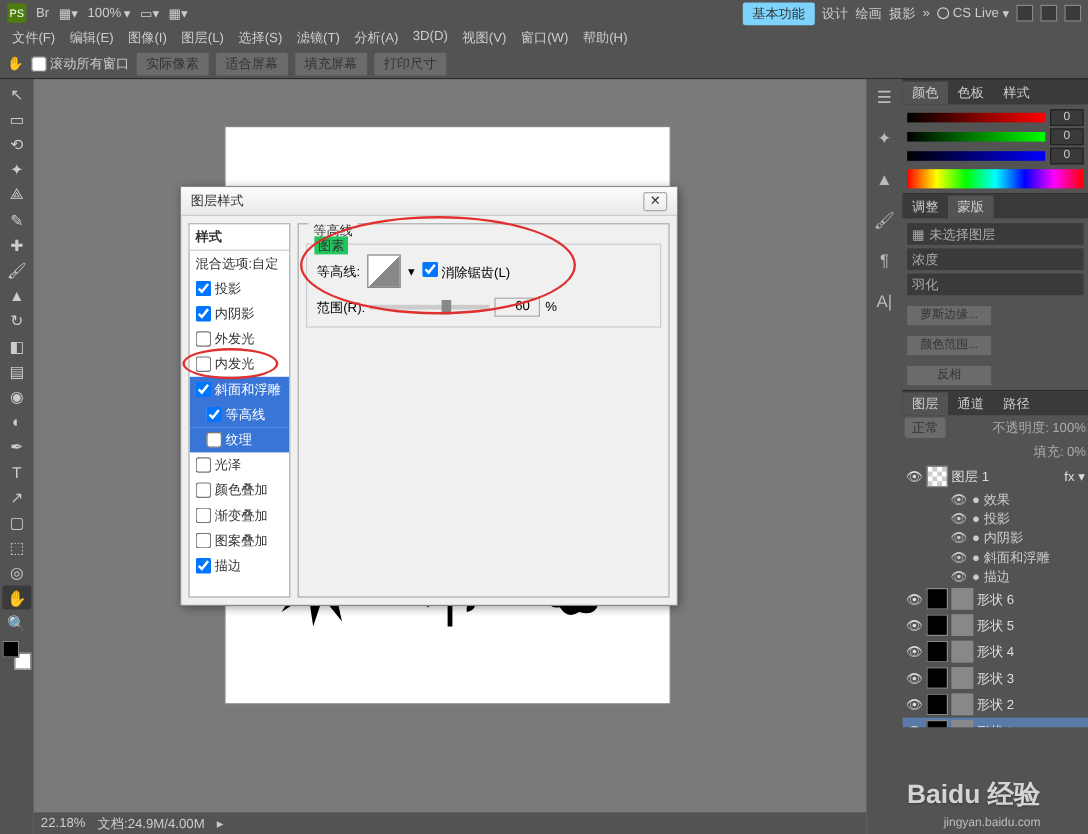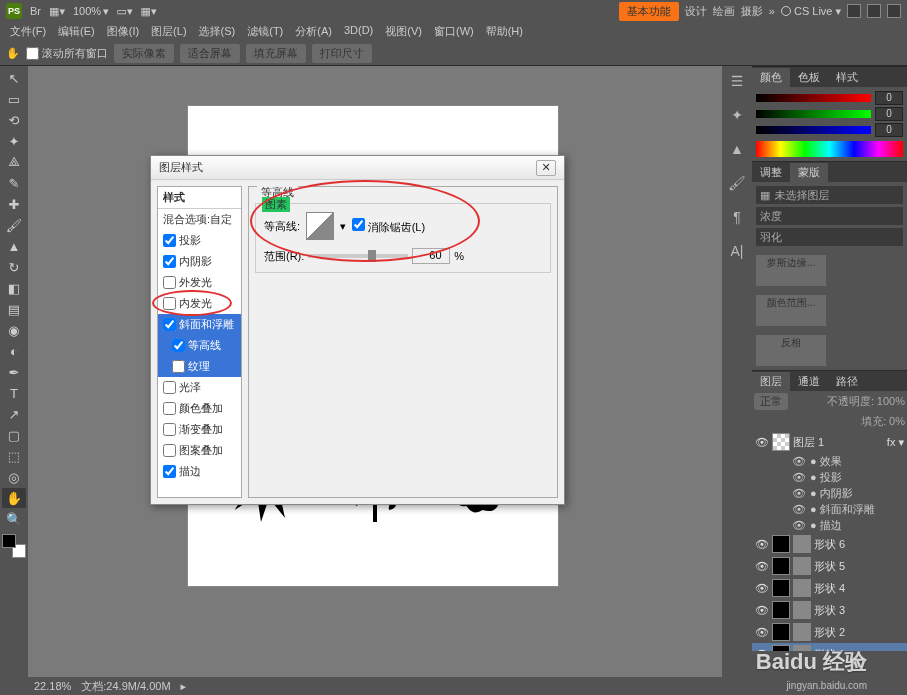--- a/index.html
+++ b/index.html
@@ -1,22 +1,22 @@
 <!DOCTYPE html>
 <html><head>
 <meta charset="utf-8">
 <style>
 *{margin:0;padding:0;box-sizing:border-box;font-family:"Microsoft YaHei",SimSun,sans-serif;font-size:11px;user-select:none}
 body{width:907px;height:695px;background:#535353;overflow:hidden;position:relative}
 .topbar{background:#535353;height:22px;display:flex;align-items:center;padding:0 6px;color:#ccc;gap:8px}
-.ps-logo{width:16px;height:16px;background:#4d7c0f;border-radius:2px;display:flex;align-items:center;justify-content:center;color:#fff;font-size:9px;font-weight:bold}
+.ps-logo{width:16px;height:16px;background:#4d7c0f;border-radius:2px;display:flex;align-items:center;justify-content:center;color:#fff;font-size:9px;font-weight:normal}
 .top-control{display:inline-flex;align-items:center;gap:2px;color:#ccc}
 .top-right{margin-left:auto;display:flex;gap:6px;align-items:center}
 .workspace-btn{background:#6b6b6b;padding:2px 8px;border-radius:2px;color:#222}
-.workspace-btn.active{background:#f97316;color:#333}
+.workspace-btn.active{background:#7dd3fc;color:#333}
 .cslive{color:#ccc;display:flex;align-items:center;gap:3px}
 .cslive-circle{width:10px;height:10px;border:1.5px solid #ccc;border-radius:50%}
 .top-icon{width:14px;height:14px;border:1px solid #888;background:#3a3a3a}
 .menubar{background:#535353;height:20px;display:flex;padding:0 6px;color:#ccc;gap:4px}
 .menubar span{padding:2px 4px}
 .optionsbar{background:#535353;height:24px;display:flex;align-items:center;padding:0 6px;gap:6px;color:#ccc;border-bottom:1px solid #2a2a2a}
 .opt-btn{background:#6b6b6b;padding:2px 8px;border-radius:2px;color:#333}
 .opt-check{display:flex;align-items:center;gap:3px}
 .opt-check input{margin:0}
 .main{display:flex;height:calc(695px - 66px)}
@@ -46,21 +46,21 @@
 .panel-body{padding:4px}
 .color-row{display:flex;align-items:center;gap:4px;margin-bottom:2px}
 .color-slider{flex:1;height:8px;background:linear-gradient(to right,#000,#f00)}
 .color-slider.g{background:linear-gradient(to right,#000,#0f0)}
 .color-slider.b{background:linear-gradient(to right,#000,#00f)}
 .color-input{width:28px;height:14px;background:#3a3a3a;color:#ccc;border:1px solid #222;text-align:center;font-size:10px}
 .spectrum{height:16px;background:linear-gradient(to right,#f00,#ff0,#0f0,#0ff,#00f,#f0f,#f00);margin-top:4px}
 .sw-grid{display:flex;flex-direction:column;gap:3px}
 .adj-row{height:18px;background:#3a3a3a;display:flex;align-items:center;padding:0 4px;color:#aaa;gap:4px}
 .adj-btns{display:flex;gap:2px;margin-top:6px}
-.adj-btn{width:70px;height:31px;background:#6b6b6b;color:#333;text-align:center;font-size:10px;line-height:16px}
+.adj-btn{width:70px;height:16px;background:#6b6b6b;color:#333;text-align:center;font-size:10px;line-height:16px}
 .layer-top{display:flex;gap:4px;padding:2px;align-items:center}
 .layer-sel{background:#6b6b6b;padding:1px 6px;border-radius:2px;color:#333}
 .layer-opacity{margin-left:auto;color:#aaa;font-size:10px}
 .layers{max-height:220px;overflow:hidden}
 .layer-row{display:flex;align-items:center;height:22px;padding:0 3px;gap:3px;color:#ddd}
 .layer-row.sel{background:#5a7aa8}
 .eye{width:14px;text-align:center}
 .thumb{width:18px;height:18px;background:#fff;border:1px solid #888}
 .thumb.checker{background:repeating-conic-gradient(#ccc 0 25%,#fff 0 50%) 0 0/8px 8px}
 .thumb.black{background:#000}

